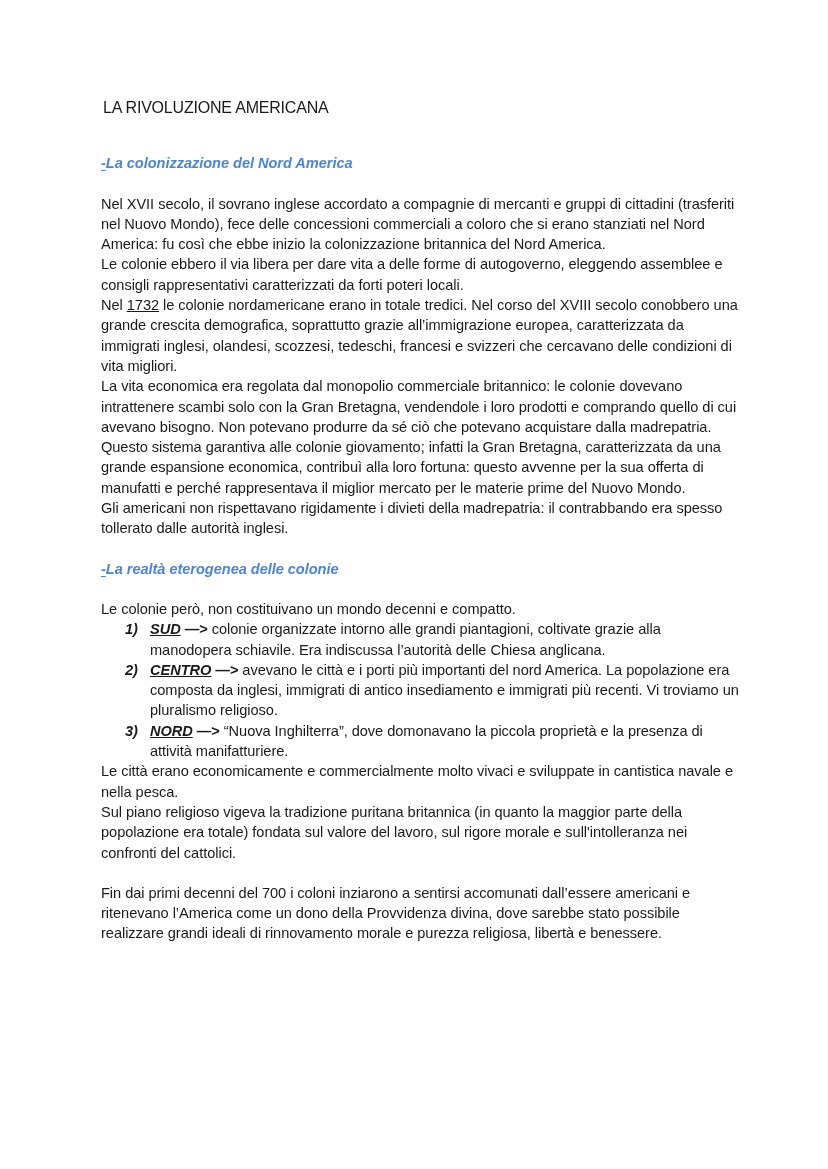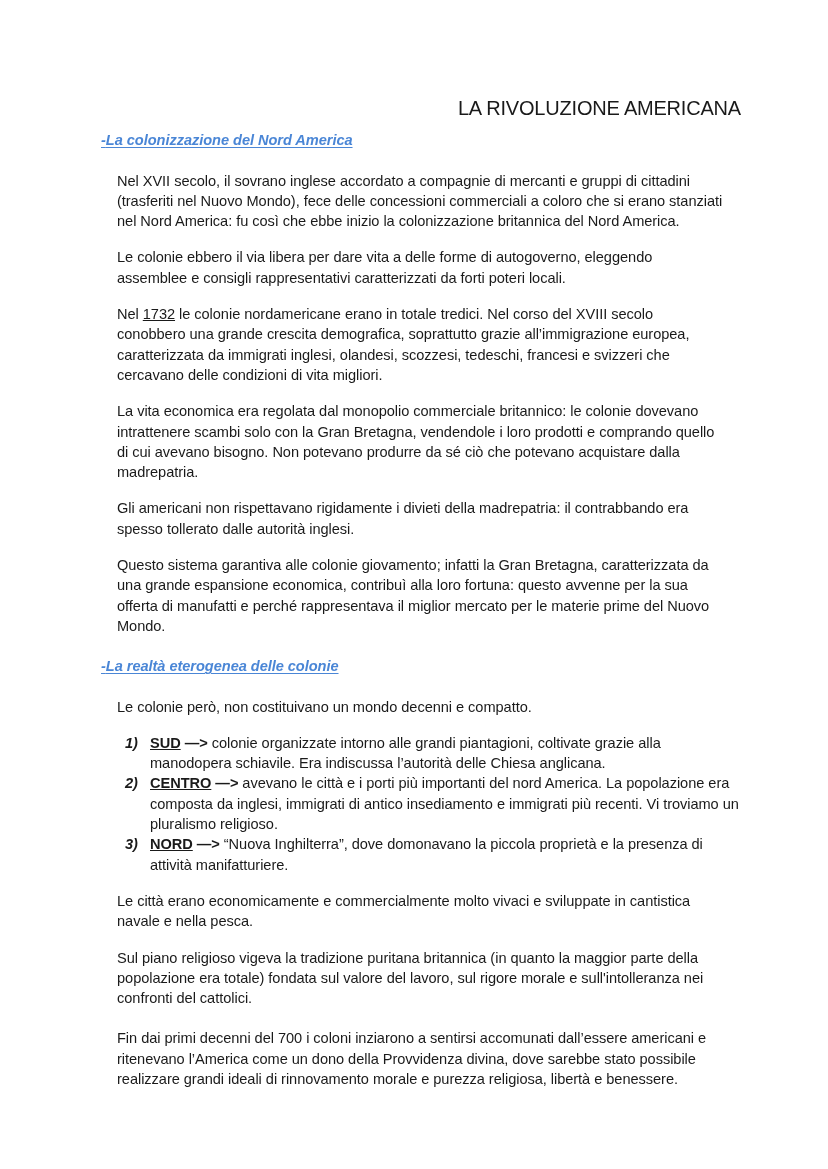--- a/index.html
+++ b/index.html
@@ -25,51 +25,50 @@
     .content {
       position: absolute;
       left: 101px;
       top: 98px;
       width: 640px;
       font-size: 14.6px;
       line-height: 20.3px;
       letter-spacing: -0.05px;
     }
     .doc-title {
-      text-align: right;
-      margin: 0 0 12px 0;
-      font-size: 20px;
+      text-align: left;
+      margin: 0 0 35px 0;
+      font-size: 16px;
       font-weight: normal;
       letter-spacing: -0.2px;
       padding-left: 2px;
     }
     .section-heading {
       margin: 0 0 20px 0;
       font-size: 14.6px;
       font-weight: bold;
       font-style: italic;
       color: #4a86d6;
     }
     .section-heading .hd-text {
-      text-decoration: underline;
       text-underline-offset: 2px;
       text-align: right;
     }
     .section-heading .hd-dash-plain {
       font-weight: normal;
       font-style: normal;
       color: #5a5a5a;
       text-decoration: none;
     }
     .section-heading .hd-dash-under {
       text-decoration: underline;
       text-underline-offset: 2px;
     }
     p {
-      margin: 16px;
+      margin: 0;
     }
     .para-block {
       margin-bottom: 20px;
     }
     .year {
       text-decoration: underline;
     }
     ol.regions {
       list-style: none;
       margin: 0;
@@ -81,20 +80,21 @@
     }
     ol.regions li .num {
       position: absolute;
       left: 24px;
       top: 0;
       font-weight: bold;
       font-style: italic;
     }
     ol.regions li .region-name {
       font-weight: bold;
+      font-style: italic;
       text-decoration: underline;
       margin-top: 31px;
     }
     ol.regions li .arrow {
       font-weight: bold;
     }
   </style>
 </head>
 <body>
 
@@ -103,22 +103,22 @@
 
     <h1 class="doc-title">LA RIVOLUZIONE AMERICANA</h1>
 
     <h2 class="section-heading"><span class="hd-dash-under">-</span><span class="hd-text">La colonizzazione del Nord America</span></h2>
 
     <div class="para-block">
       <p>Nel XVII secolo, il sovrano inglese accordato a compagnie di mercanti e gruppi di cittadini (trasferiti nel Nuovo Mondo), fece delle concessioni commerciali a coloro che si erano stanziati nel Nord America: fu così che ebbe inizio la colonizzazione britannica del Nord America.</p>
       <p>Le colonie ebbero il via libera per dare vita a delle forme di autogoverno, eleggendo assemblee e consigli rappresentativi caratterizzati da forti poteri locali.</p>
       <p><span>Nel </span><span class="year">1732</span><span> le colonie nordamericane erano in totale tredici. Nel corso del XVIII secolo conobbero una grande crescita demografica, soprattutto grazie all’immigrazione europea, caratterizzata da immigrati inglesi, olandesi, scozzesi, tedeschi, francesi e svizzeri che cercavano delle condizioni di vita migliori.</span></p>
       <p>La vita economica era regolata dal monopolio commerciale britannico: le colonie dovevano intrattenere scambi solo con la Gran Bretagna, vendendole i loro prodotti e comprando quello di cui avevano bisogno. Non potevano produrre da sé ciò che potevano acquistare dalla madrepatria.</p>
+      <p>Questo sistema garantiva alle colonie giovamento; infatti la Gran Bretagna, caratterizzata da una grande espansione economica, contribuì alla loro fortuna: questo avvenne per la sua offerta di manufatti e perché rappresentava il miglior mercato per le materie prime del Nuovo Mondo.</p>
       <p>Gli americani non rispettavano rigidamente i divieti della madrepatria: il contrabbando era spesso tollerato dalle autorità inglesi.</p>
-      <p>Questo sistema garantiva alle colonie giovamento; infatti la Gran Bretagna, caratterizzata da una grande espansione economica, contribuì alla loro fortuna: questo avvenne per la sua offerta di manufatti e perché rappresentava il miglior mercato per le materie prime del Nuovo Mondo.</p>
     </div>
 
     <h2 class="section-heading"><span class="hd-dash-under">-</span><span class="hd-text">La realtà eterogenea delle colonie</span></h2>
 
     <div class="para-block">
       <p>Le colonie però, non costituivano un mondo decenni e compatto.</p>
       <ol class="regions">
         <li>
           <span class="num">1)</span><span class="region-name">SUD</span><span class="arrow"> —&gt; </span><span> colonie organizzate intorno alle grandi piantagioni, coltivate grazie alla manodopera schiavile. Era indiscussa l’autorità delle Chiesa anglicana.</span>
         </li>

